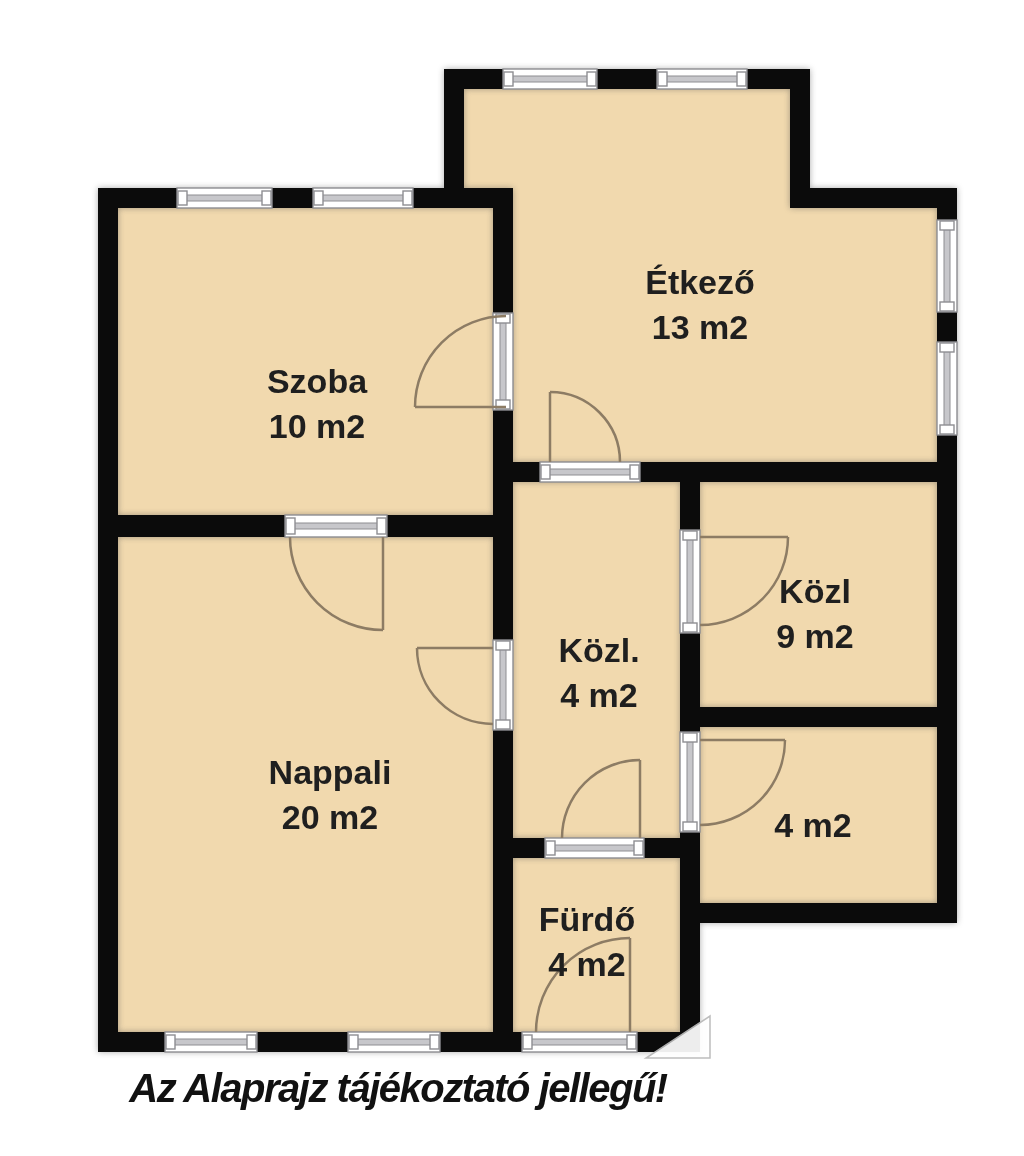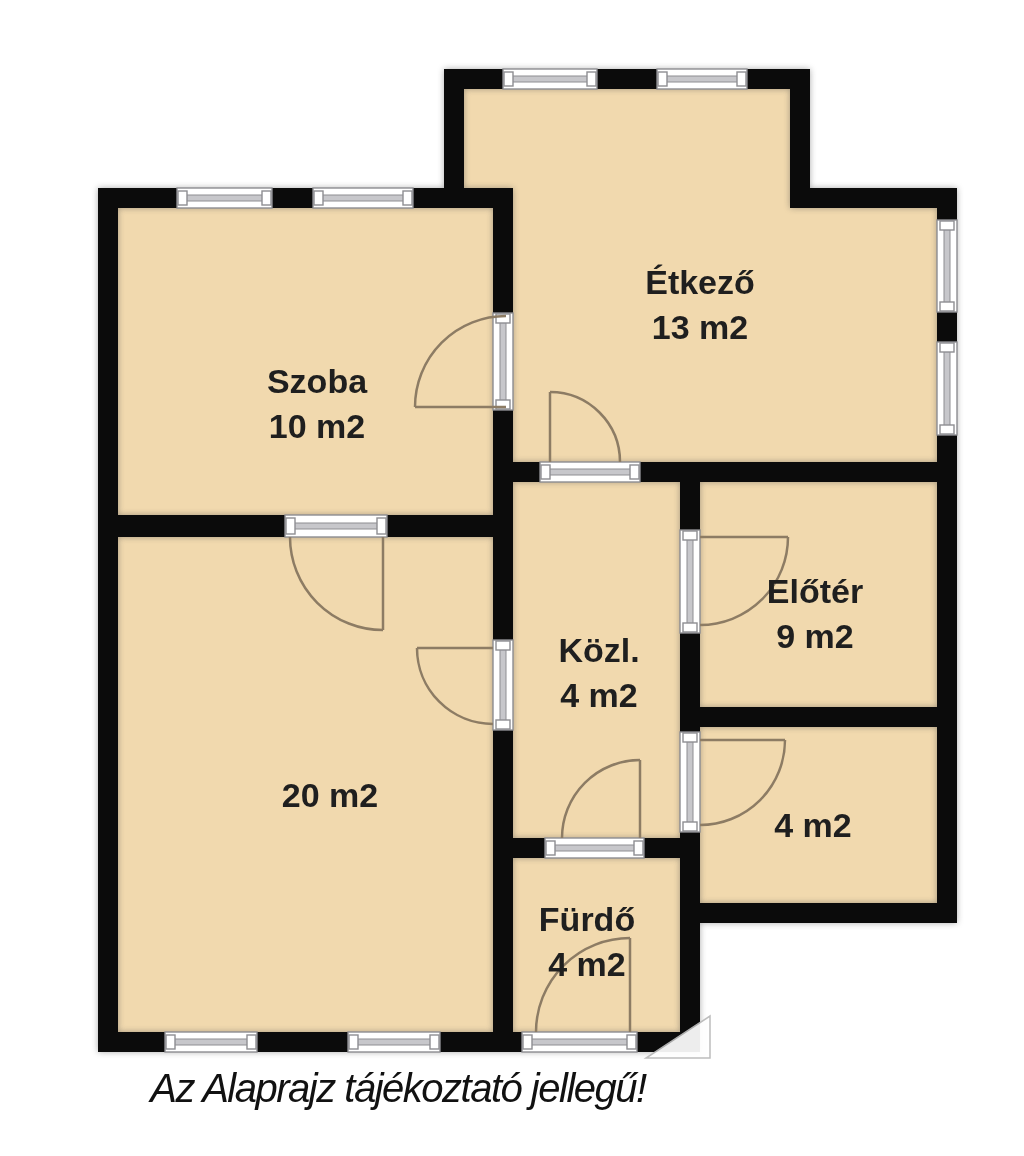--- a/index.html
+++ b/index.html
@@ -16,21 +16,21 @@
   .wf{fill:#ffffff;stroke:var(--window-stroke);stroke-width:1.4;}
   .wb{fill:var(--window-band);stroke:var(--window-stroke);stroke-width:1;}
   .cap{fill:#ffffff;stroke:var(--window-stroke);stroke-width:1.4;}
   .arc{fill:none;stroke:var(--door-arc);stroke-width:2.5;}
   .leaf{stroke:var(--door-arc);stroke-width:2.5;}
   .artifact{fill:#ffffff;opacity:.93;stroke:#b9b9b9;stroke-width:1.5;}
   .room-label{position:absolute;transform:translate(-50%,-50%);display:flex;flex-direction:column;
               align-items:center;text-align:center;color:var(--text);
               font-weight:bold;font-size:34px;line-height:45px;white-space:nowrap;}
   .caption{position:absolute;transform:translate(-50%,-50%);color:#111;
-           font-weight:normal;font-style:italic;font-size:40px;letter-spacing:-1.5px;white-space:nowrap;}
+           font-weight:bold;font-style:italic;font-size:40px;letter-spacing:-1.5px;white-space:nowrap;}
 </style>
 </head>
 <body>
 
 <div class="canvas">
 
   <svg class="plan-svg" width="1024" height="1156" viewBox="0 0 1024 1156">
 
     <g>
       <rect class="fill" x="98" y="188" width="415" height="864"></rect>
@@ -203,27 +203,28 @@
   </div>
   <div class="room-label" style="left:700px;top:305px">
     <span>Étkező</span>
     <span>13 m2</span>
   </div>
   <div class="room-label" style="left:599px;top:673px">
     <span>Közl.</span>
     <span>4 m2</span>
   </div>
   <div class="room-label" style="left:815px;top:614px">
-    <span>Előtér</span>
+    <span>Közl</span>
     <span>9 m2</span>
   </div>
   <div class="room-label" style="left:813px;top:825px">
     <span>4 m2</span>
   </div>
   <div class="room-label" style="left:330px;top:795px">
+    <span>Nappali</span>
     <span>20 m2</span>
   </div>
   <div class="room-label" style="left:587px;top:942px">
     <span>Fürdő</span>
     <span>4 m2</span>
   </div>
 
   <div class="caption" style="left:398px;top:1088px">Az Alaprajz tájékoztató jellegű!</div>
 </div>
 

